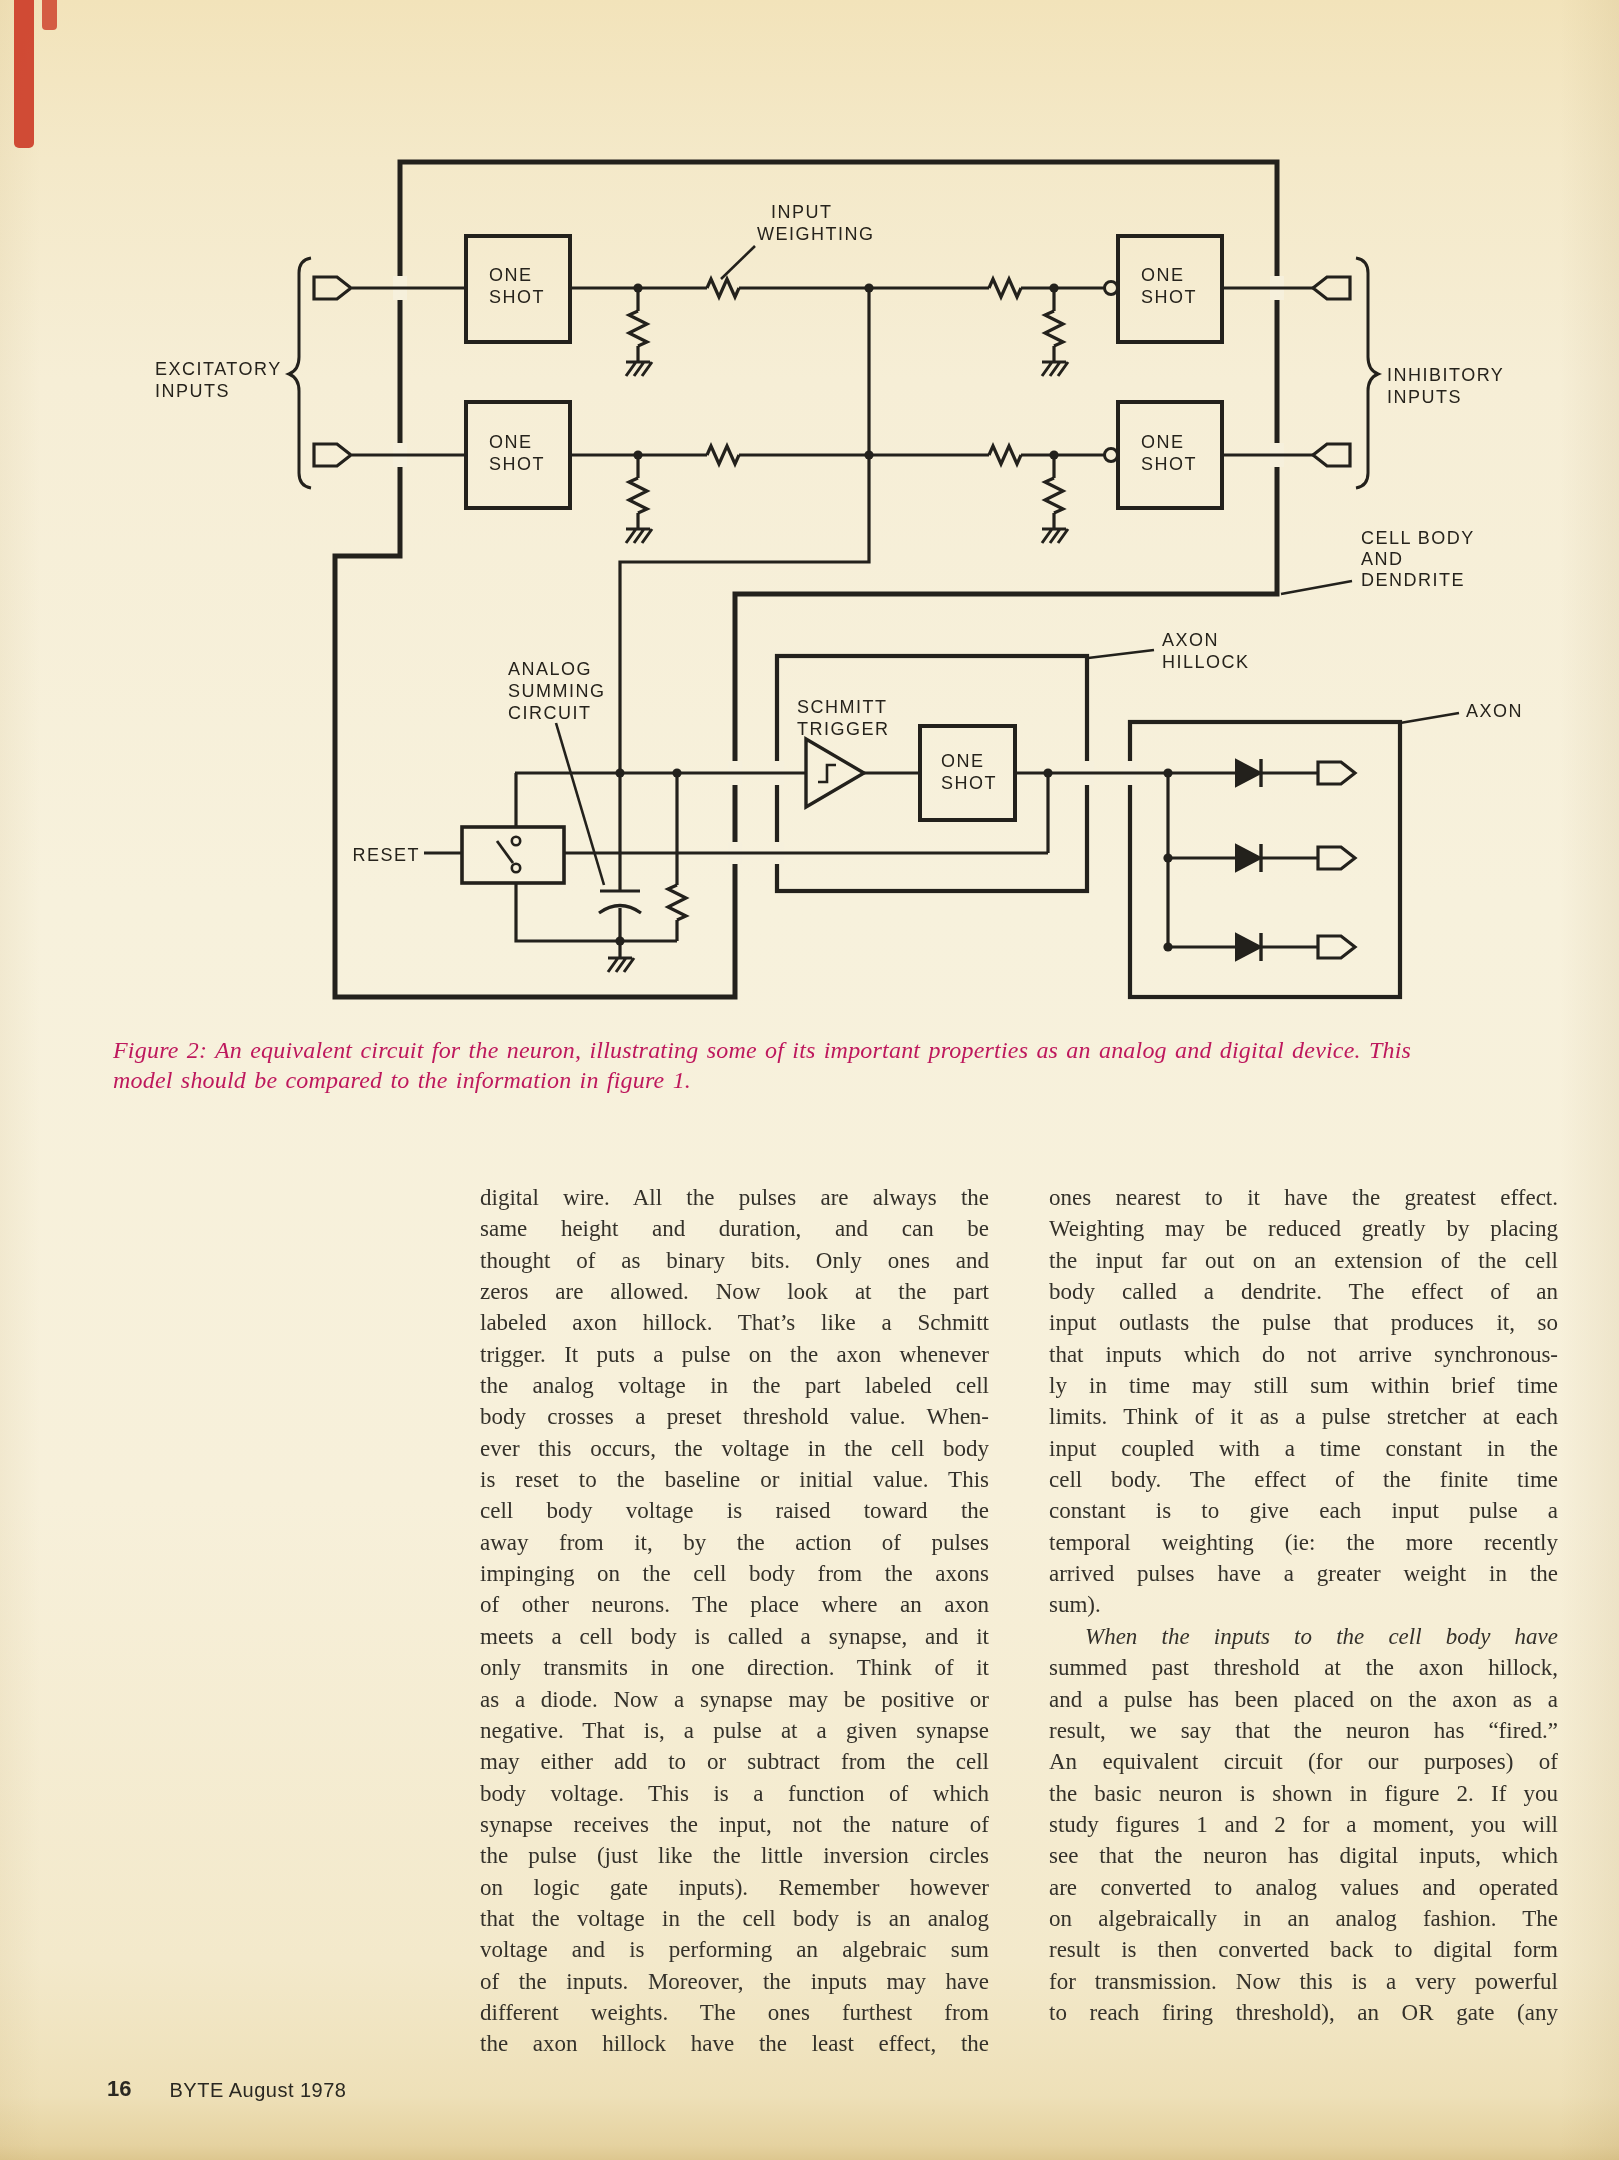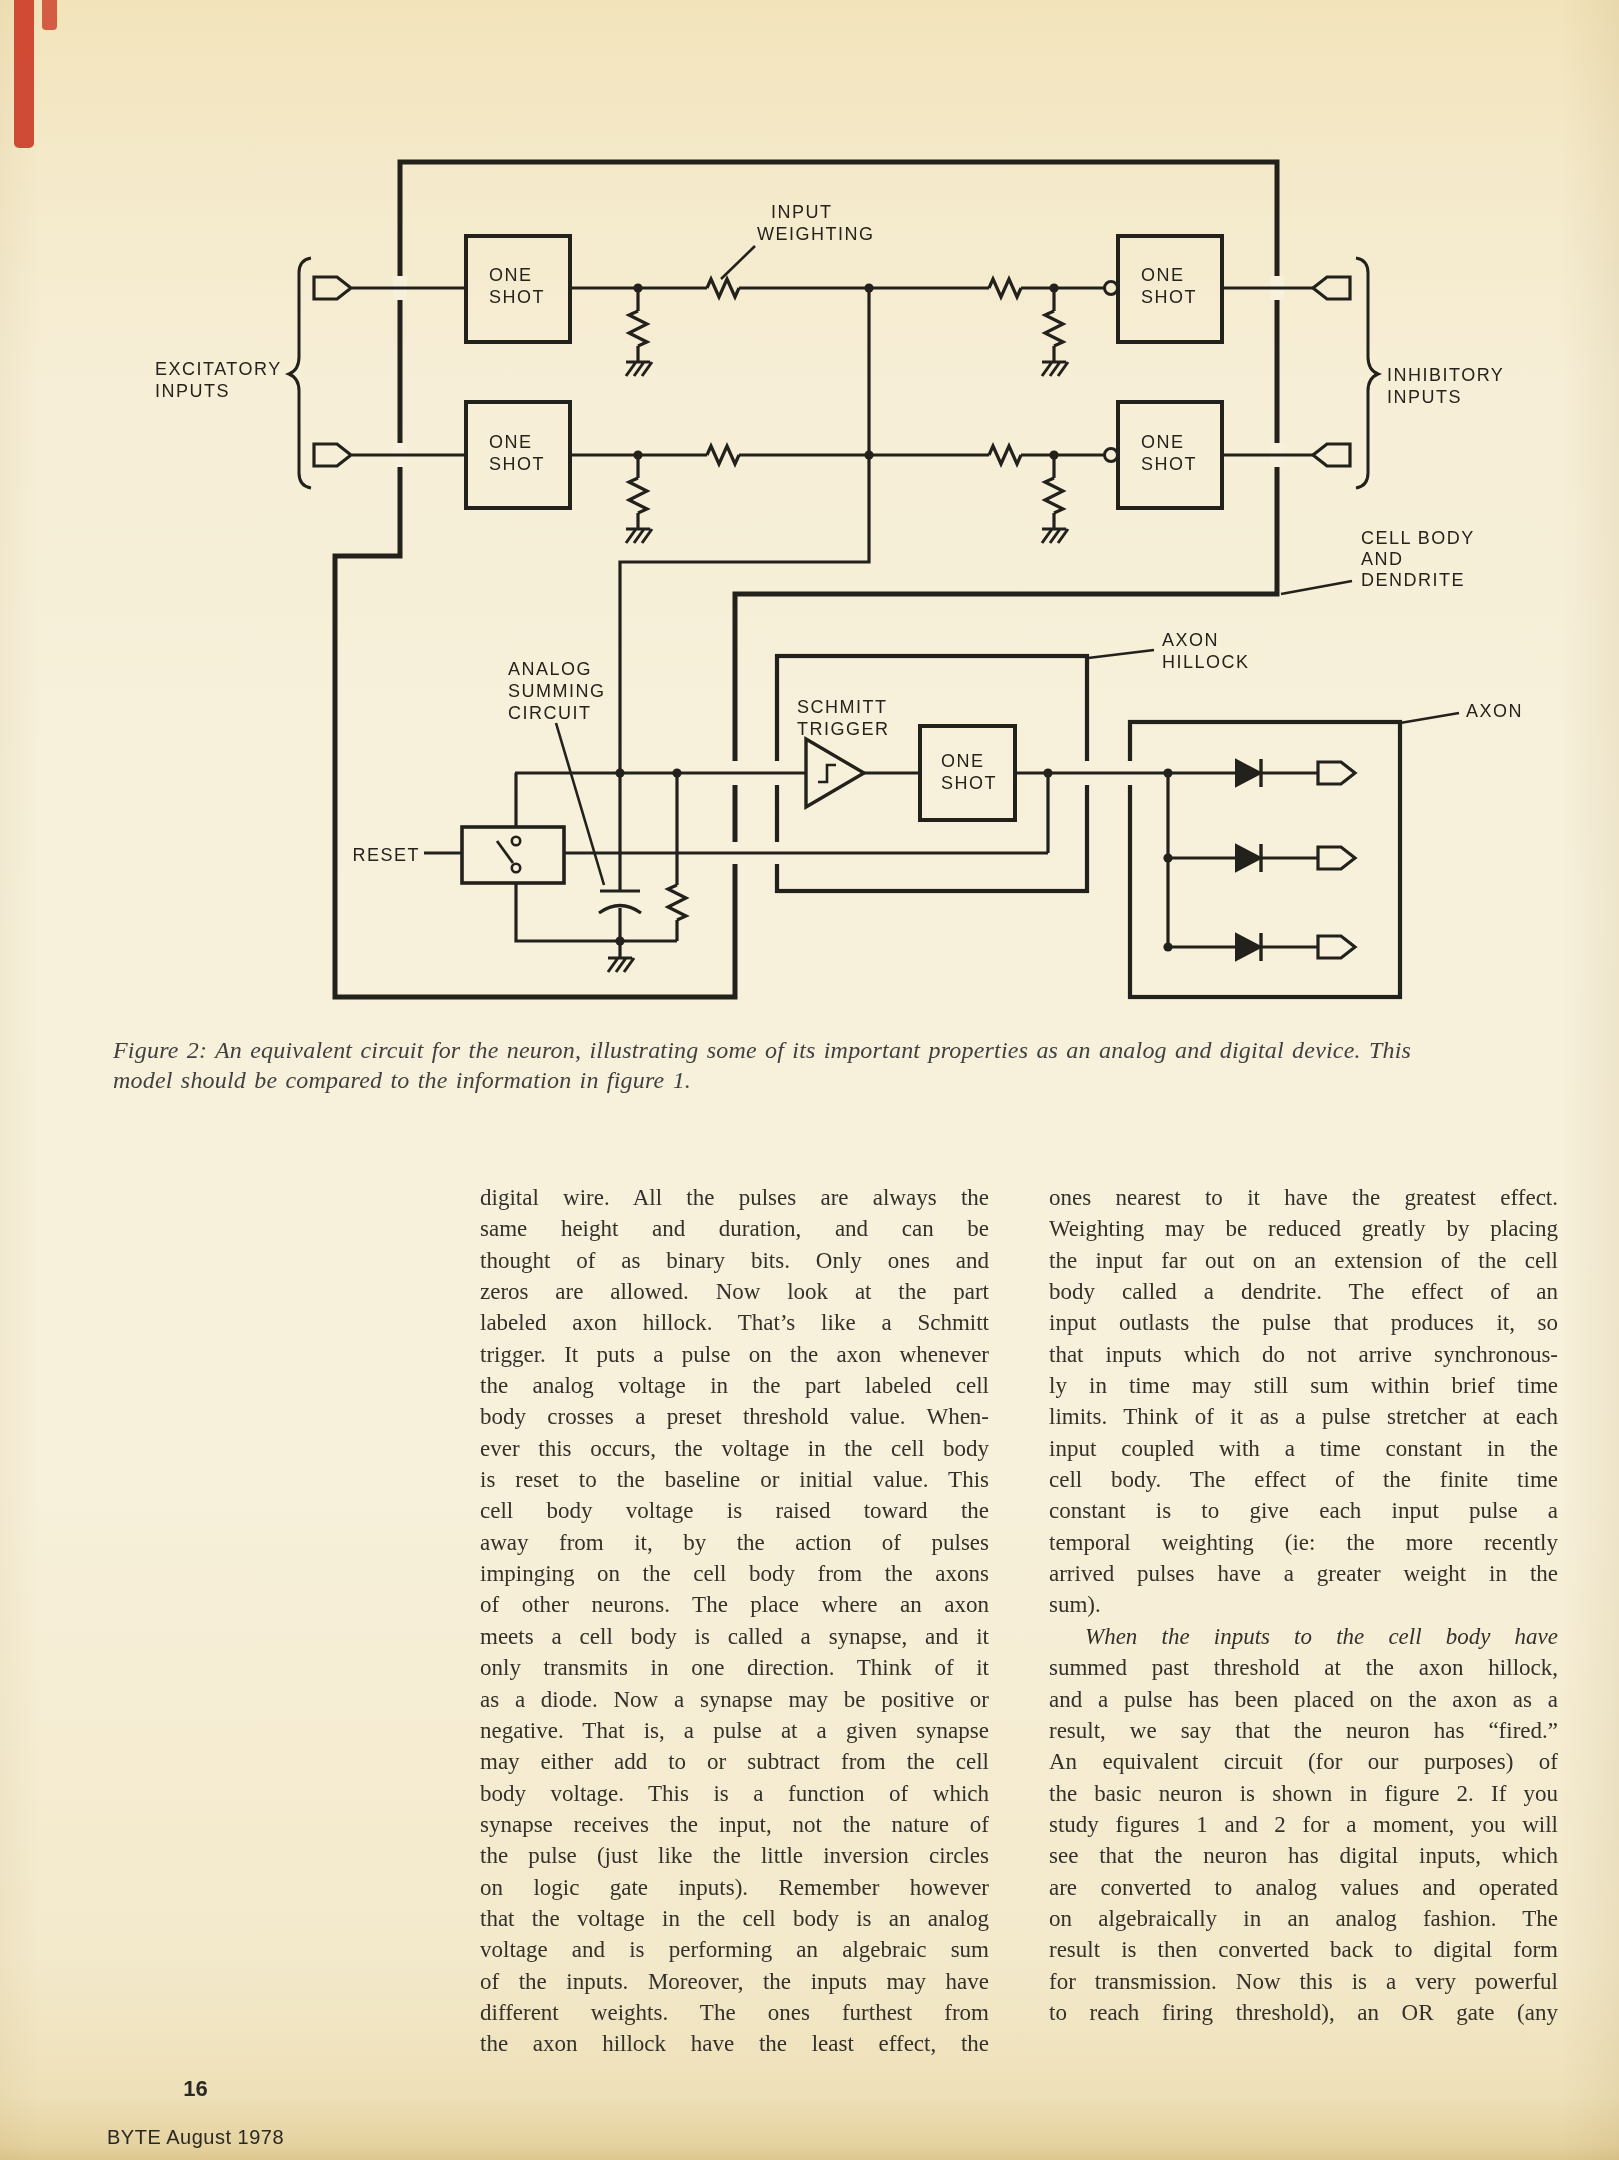--- a/index.html
+++ b/index.html
@@ -9,26 +9,26 @@
     font-family:"Liberation Serif",serif;
   }
   .shade{position:absolute;inset:0;pointer-events:none;
     background:linear-gradient(90deg,rgba(190,160,100,.10) 0,rgba(190,160,100,0) 40px,rgba(190,160,100,0) 1560px,rgba(170,140,80,.12) 1619px);}
   .redmark{position:absolute;background:#cc3a26;}
   #redmark-a{left:14px;top:0;width:20px;height:148px;border-radius:0 0 5px 5px;opacity:.9;}
   #redmark-b{left:42px;top:0;width:15px;height:30px;border-radius:0 0 4px 4px;opacity:.8;}
   svg text{font-family:"Liberation Sans",sans-serif;fill:#26231c;}
   .diag{position:absolute;left:0;top:0;}
   .caption{position:absolute;left:113px;top:1035px;}
-  .cap-line{white-space:nowrap;font:italic 24px "Liberation Serif",serif;line-height:30px;color:#404040;word-spacing:2px;letter-spacing:.2px;}
+  .cap-line{white-space:nowrap;font:italic 24px "Liberation Serif",serif;line-height:30px;color:#be185d;word-spacing:2px;letter-spacing:.2px;}
   .col{position:absolute;top:1161px;width:509px;color:#34312a;margin-top:24px;}
   .bodyline{height:31.35px;font:23px "Liberation Serif",serif;text-align:justify;text-align-last:justify;white-space:normal;}
   .bodyline.ragged{text-align-last:left;}
   .bodyline.indent{text-indent:36px;font-style:italic;}
-  .footer{position:absolute;left:107px;top:2076px;display:flex;align-items:center;gap:24px;color:#2a2822;flex-direction:column;}
+  .footer{position:absolute;left:107px;top:2076px;display:flex;align-items:flex-end;gap:38px;color:#2a2822;}
   .footer .pg{font:bold 22px "Liberation Sans",sans-serif;}
   .footer .iss{font:20px "Liberation Sans",sans-serif;letter-spacing:.5px;}
 </style>
 </head>
 <body>
 
 <div class="shade"></div>
 <div class="redmark" id="redmark-a"></div>
 <div class="redmark" id="redmark-b"></div>
 

